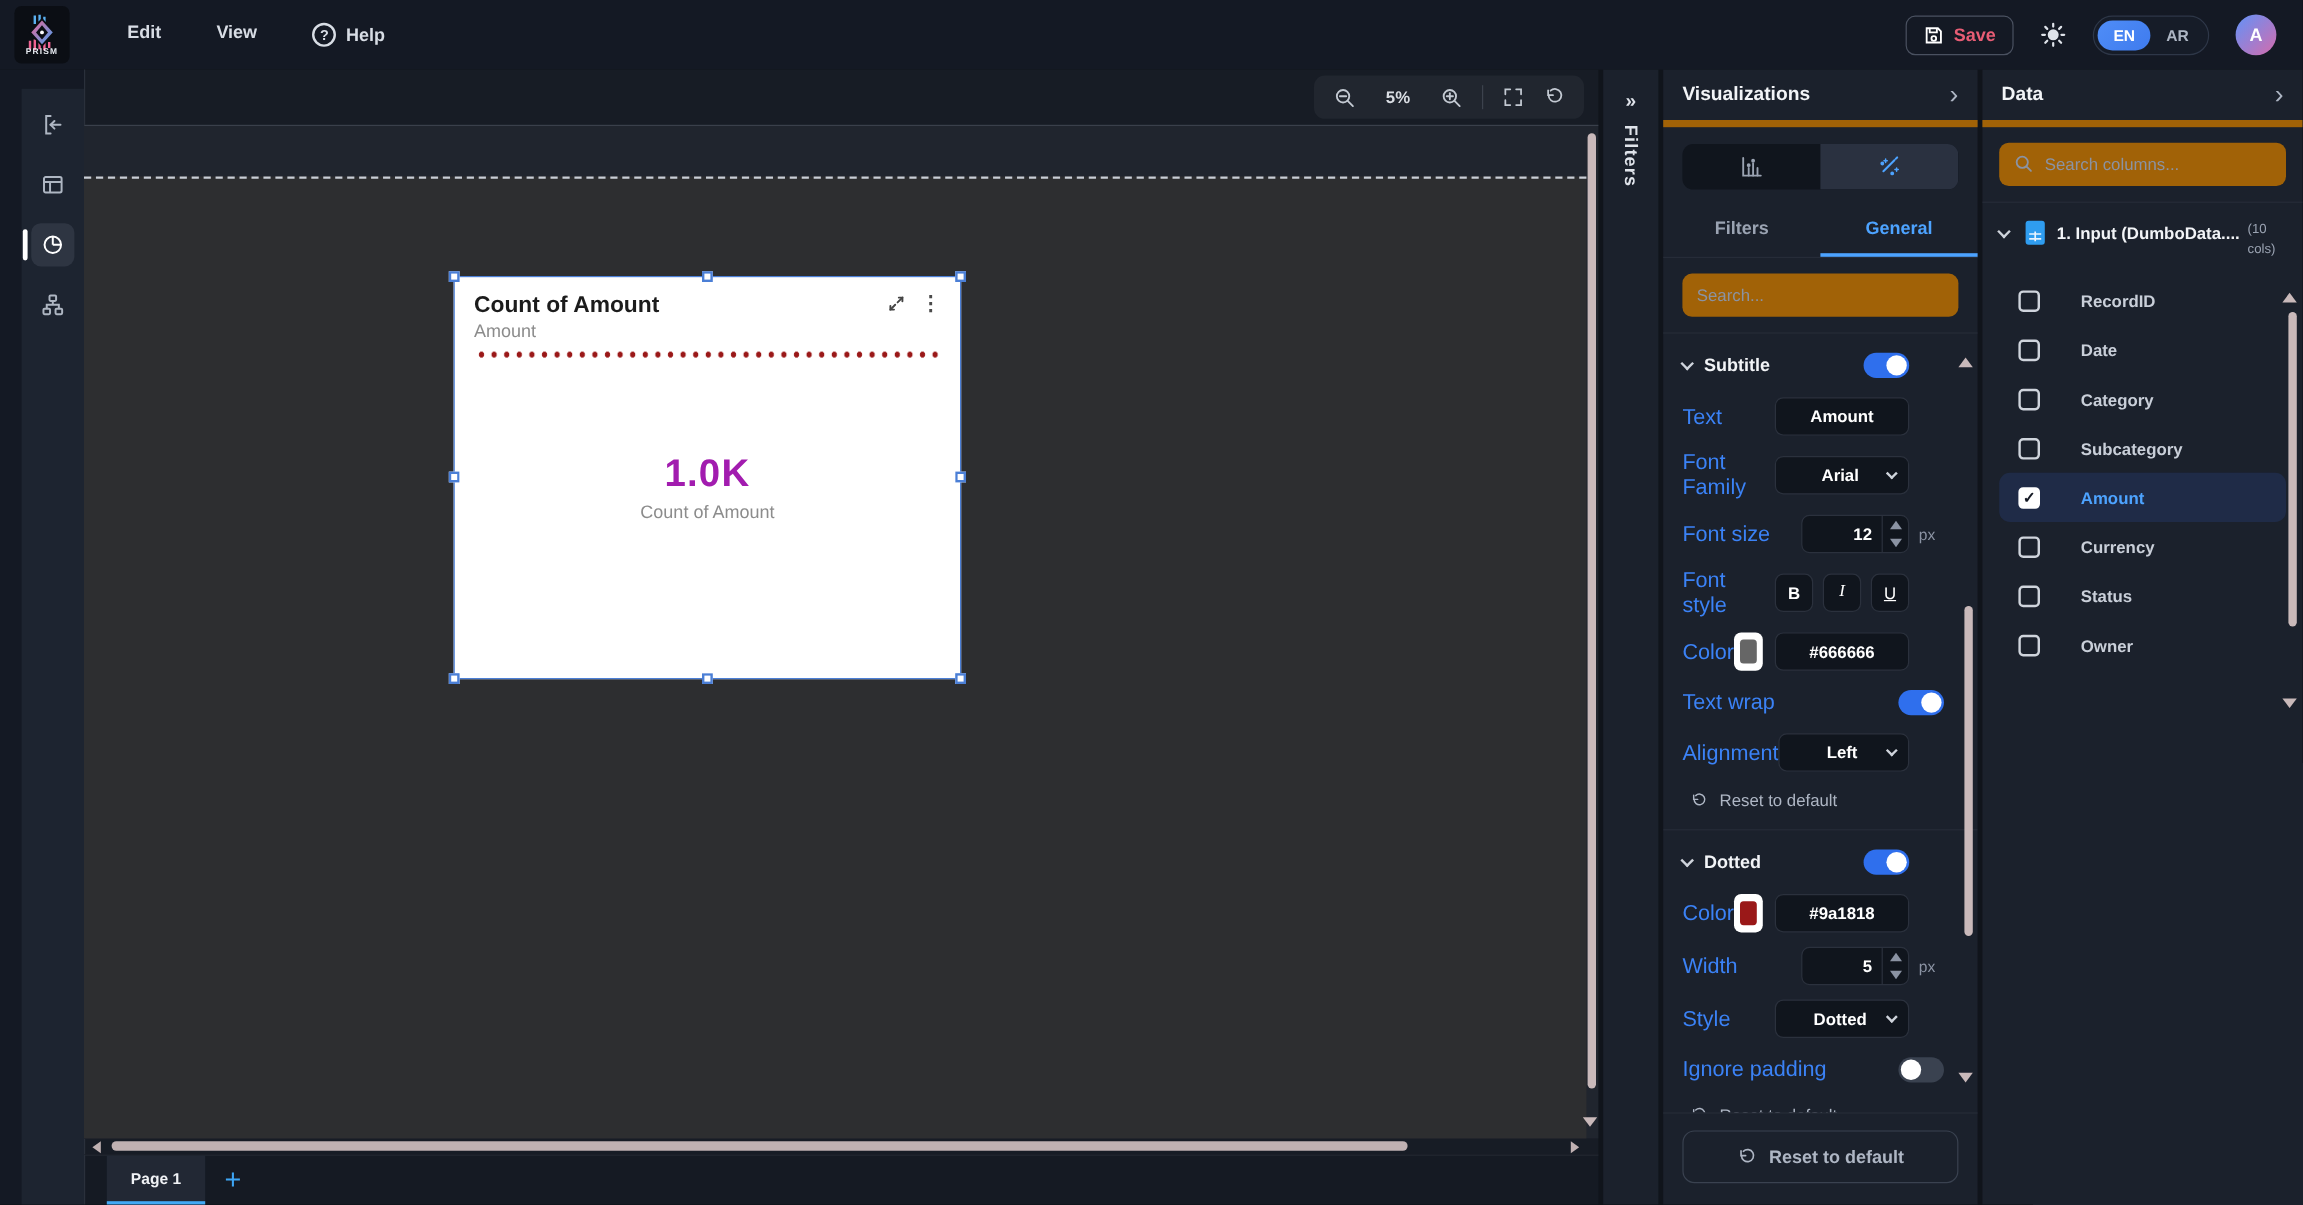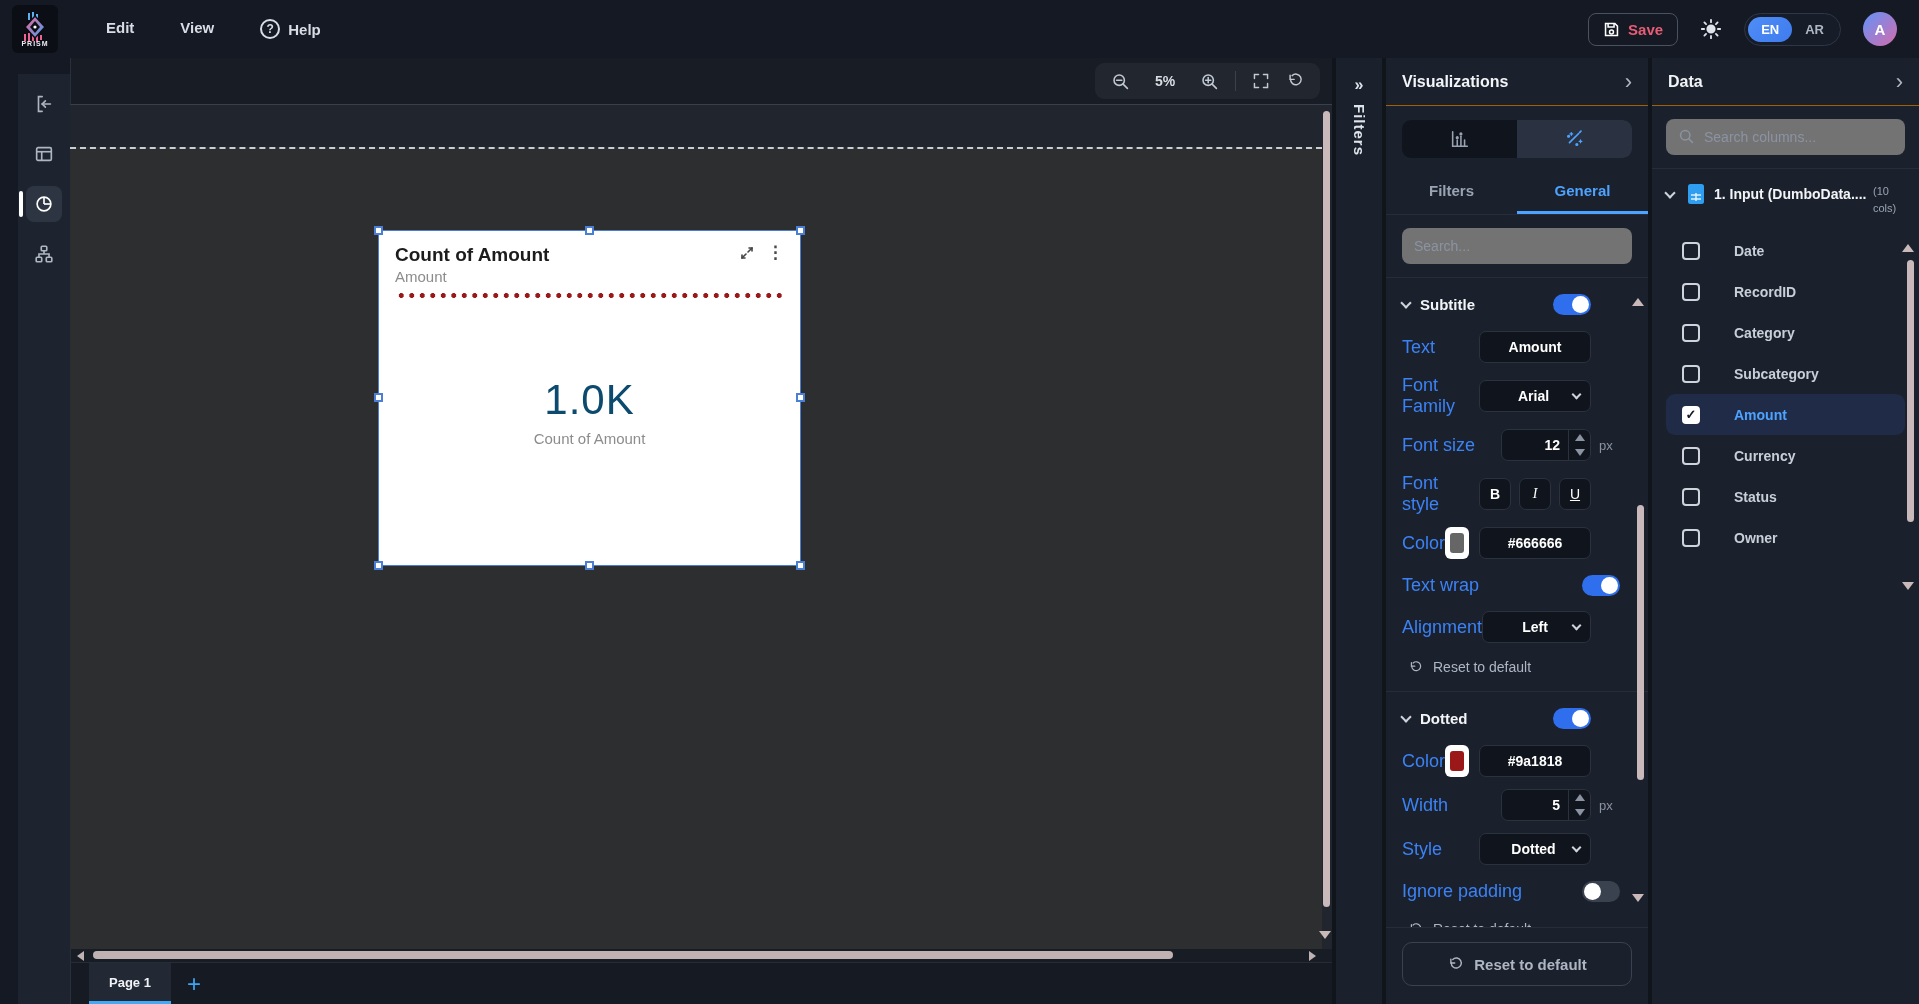--- a/index.html
+++ b/index.html
@@ -45,21 +45,21 @@
   
   .kpi-card { position:absolute; left:308px; top:125px; width:423px; height:336px; border:1px solid #4b7fd6; background:#fff; cursor:move; }
   .kpi-inner { position:absolute; inset:4px; background:#fff; padding:9px 12px; }
   .kpi-title-row { display:flex; align-items:flex-start; }
   .kpi-title { font-size:19px; font-weight:bold; color:#1c1c1c; }
   .kpi-actions { margin-left:auto; display:flex; align-items:center; gap:12px; color:#4a4a4a; }
   .kebab { font-size:17px; font-weight:bold; color:#4a4a4a; line-height:1; cursor:pointer; }
   .kpi-subtitle { font-size:15px; color:#8c8c8c; margin-top:2px; }
   .kpi-divider { height:5px; margin-top:8px; background-image:radial-gradient(circle, #9a1818 2.2px, transparent 2.5px); background-size:10.5px 5px; background-repeat:repeat-x; background-position:1px center; }
   .kpi-value-wrap { text-align:center; margin-top:78px; }
-  .kpi-value { font-size:42px; font-weight:normal; color:#0c4a6e; letter-spacing:1px; }
+  .kpi-value { font-size:32px; font-weight:bold; color:#a21caf; letter-spacing:1px; }
   .kpi-value-label { font-size:15px; color:#8c8c8c; margin-top:6px; }
   .handle { position:absolute; width:9px; height:9px; background:#fff; border:2px solid #4b7fd6; }
   .h-tl{left:-5px;top:-5px} .h-tr{right:-5px;top:-5px} .h-bl{left:-5px;bottom:-5px} .h-br{right:-5px;bottom:-5px}
   .h-t{left:50%;margin-left:-5px;top:-5px} .h-b{left:50%;margin-left:-5px;bottom:-5px}
   .h-l{top:50%;margin-top:-5px;left:-5px} .h-r{top:50%;margin-top:-5px;right:-5px}
 
   
   .v-scroll { position:absolute; right:2px; top:6px; width:7px; bottom:26px; }
   .v-thumb { position:absolute; top:0; width:7px; height:98%; background:#c9b9ba; border-radius:4px; }
   .v-arrow-down { position:absolute; right:1px; bottom:10px; width:0; height:0; border-left:6px solid transparent; border-right:6px solid transparent; border-top:8px solid #c9b9ba; }
@@ -73,38 +73,38 @@
   .page-tab { width:82px; margin-left:18px; background:#222834; display:flex; align-items:center; justify-content:center; font-size:13px; font-weight:bold; color:#f0f2f5; border-bottom:3px solid #42a9f5; cursor:pointer; }
   .add-page { width:46px; display:flex; align-items:center; justify-content:center; color:#3da5f4; font-size:24px; font-weight:300; cursor:pointer; }
 
   
   .filters-strip { width:46px; background:#1b212c; margin-left:4px; display:flex; flex-direction:column; align-items:center; padding-top:18px; gap:10px; flex-shrink:0; }
   .filters-expand { color:#dfe3ea; font-size:16px; font-weight:bold; cursor:pointer; }
   .filters-label { writing-mode:vertical-rl; font-size:15px; font-weight:600; color:#dfe3ea; letter-spacing:1px; }
 
   
   .panel { background:#1b212c; margin-left:4px; display:flex; flex-direction:column; flex-shrink:0; position:relative; }
-  .panel-header { height:48px; display:flex; align-items:center; padding:0 16px; border-bottom:1px solid #a16207; flex-shrink:0; }
+  .panel-header { height:48px; display:flex; align-items:center; padding:0 16px; border-bottom:6px solid #a16207; flex-shrink:0; }
   .panel-title { font-size:16px; font-weight:bold; color:#f2f4f7; }
   .panel-chevron { margin-left:auto; color:#aeb6c4; font-size:22px; line-height:1; cursor:pointer; }
 
   .viz-panel { width:262px; }
   .data-panel { width:267px; }
 
   
   .type-tabs { display:flex; margin:14px 16px 4px; background:#10151d; border-radius:9px; overflow:hidden; }
   .type-tab { flex:1; height:38px; display:flex; align-items:center; justify-content:center; cursor:pointer; color:#9aa3b2; }
   .type-tab.active { background:#2a3140; color:#4da3ff; }
 
   .vg-tabs { display:flex; margin-top:8px; border-bottom:1px solid #262c38; flex-shrink:0; }
   .vg-tab { flex:1; text-align:center; padding:12px 0; font-size:15px; font-weight:bold; color:#9aa3b2; cursor:pointer; border-bottom:3px solid transparent; }
   .vg-tab.active { color:#4da3ff; border-bottom-color:#4da3ff; }
 
   .panel-search { margin:13px 16px; }
-  .panel-search input, .data-search input { width:100%; background:#737373; border:none; border-radius:8px; height:36px; color:#e6e9ee; font-size:14px; padding:0 12px; outline:none; font-family:"Liberation Sans",sans-serif; }
+  .panel-search input, .data-search input { width:100%; background:#a16207; border:none; border-radius:8px; height:36px; color:#e6e9ee; font-size:14px; padding:0 12px; outline:none; font-family:"Liberation Sans",sans-serif; }
   .panel-search input::placeholder, .data-search input::placeholder { color:#8b93a3; }
 
   
   .settings { flex:1; overflow:hidden; padding:0 16px; border-top:1px solid #262c38; }
   .sec-head { display:flex; align-items:center; padding:16px 41px 10px 0; gap:10px; }
   .sec-title { font-size:15px; font-weight:bold; color:#f2f4f7; }
   .sec-head .toggle { margin-left:auto; }
   .field-row { display:flex; align-items:center; padding:6px 41px 6px 0; min-height:40px; }
   .field-label { flex:1; font-size:18px; color:#3b82f6; }
   .ctl-input { width:112px; height:32px; background:#10151d; border:1px solid #2b313d; border-radius:7px; color:#fff; font-size:14px; font-weight:bold; text-align:center; outline:none; font-family:"Liberation Sans",sans-serif; }
@@ -579,25 +579,25 @@
                 <line x1="10" y1="10" x2="10" y2="18"></line>
               </g>
           </svg>
         </span>
         <span class="dataset-name">1. Input (DumboData....</span>
         <span class="dataset-cols">(10 cols)</span>
       </div>
       <div class="col-list">
           <div class="col-row">
     <span class="cbx"></span>
-    <span class="col-label">Date</span>
+    <span class="col-label">RecordID</span>
   </div>
           <div class="col-row">
     <span class="cbx"></span>
-    <span class="col-label">RecordID</span>
+    <span class="col-label">Date</span>
   </div>
           <div class="col-row">
     <span class="cbx"></span>
     <span class="col-label">Category</span>
   </div>
           <div class="col-row">
     <span class="cbx"></span>
     <span class="col-label">Subcategory</span>
   </div>
           <div class="col-row selected">

